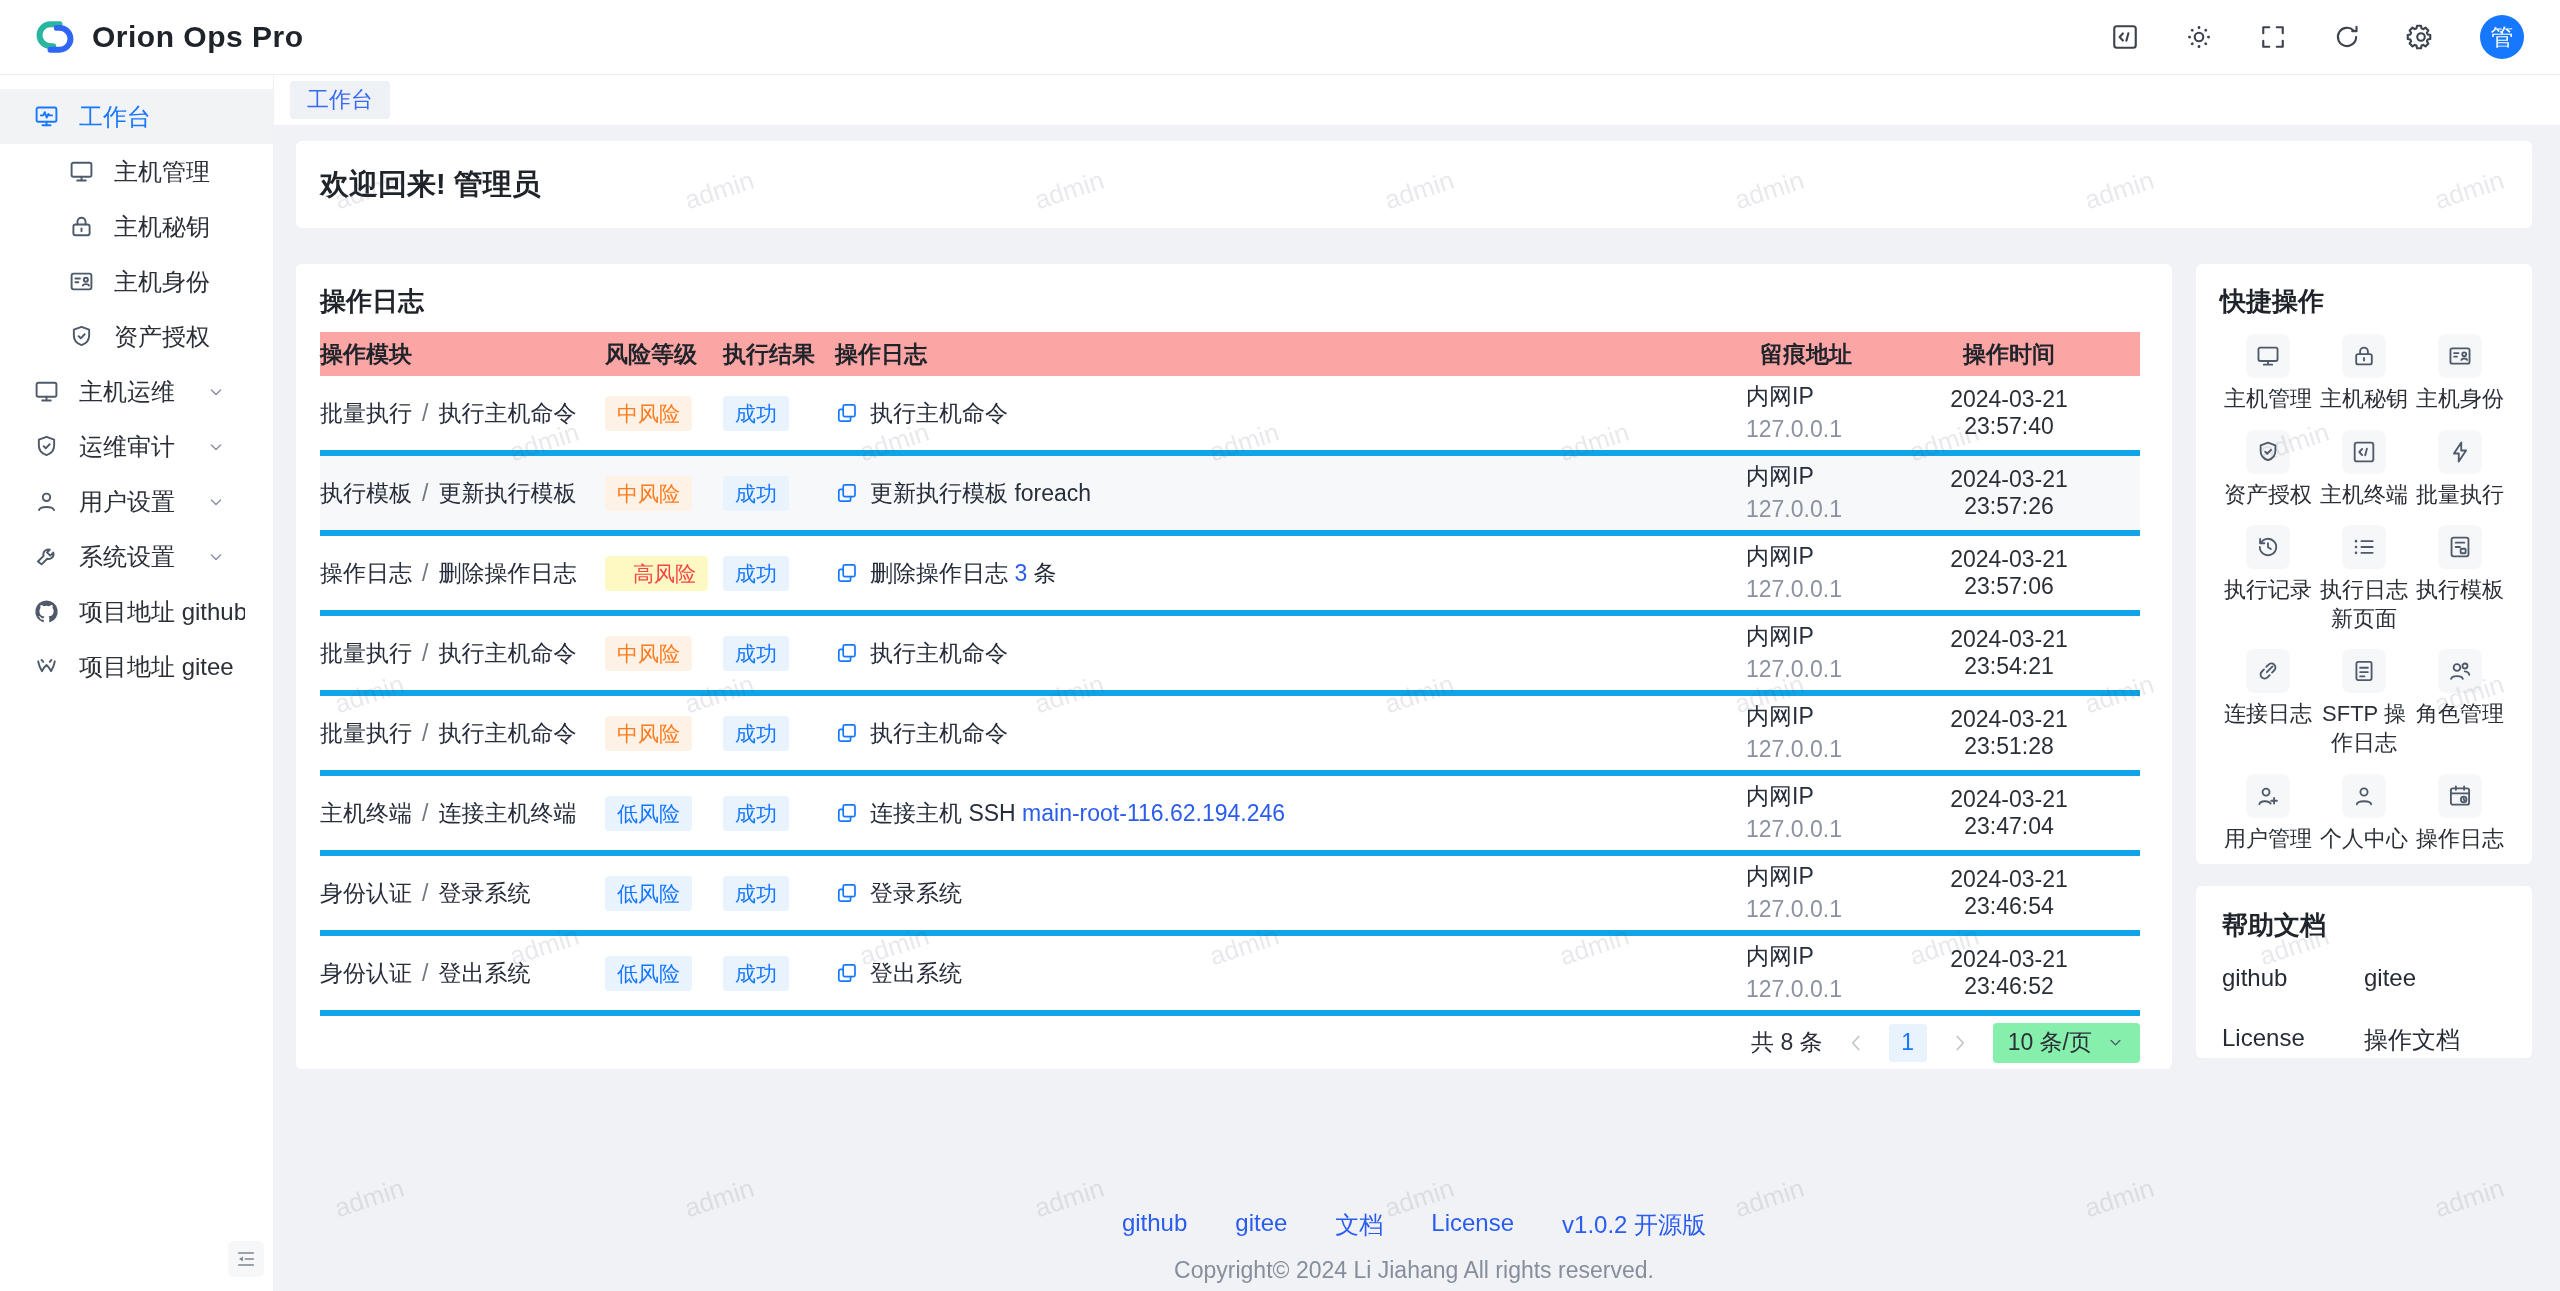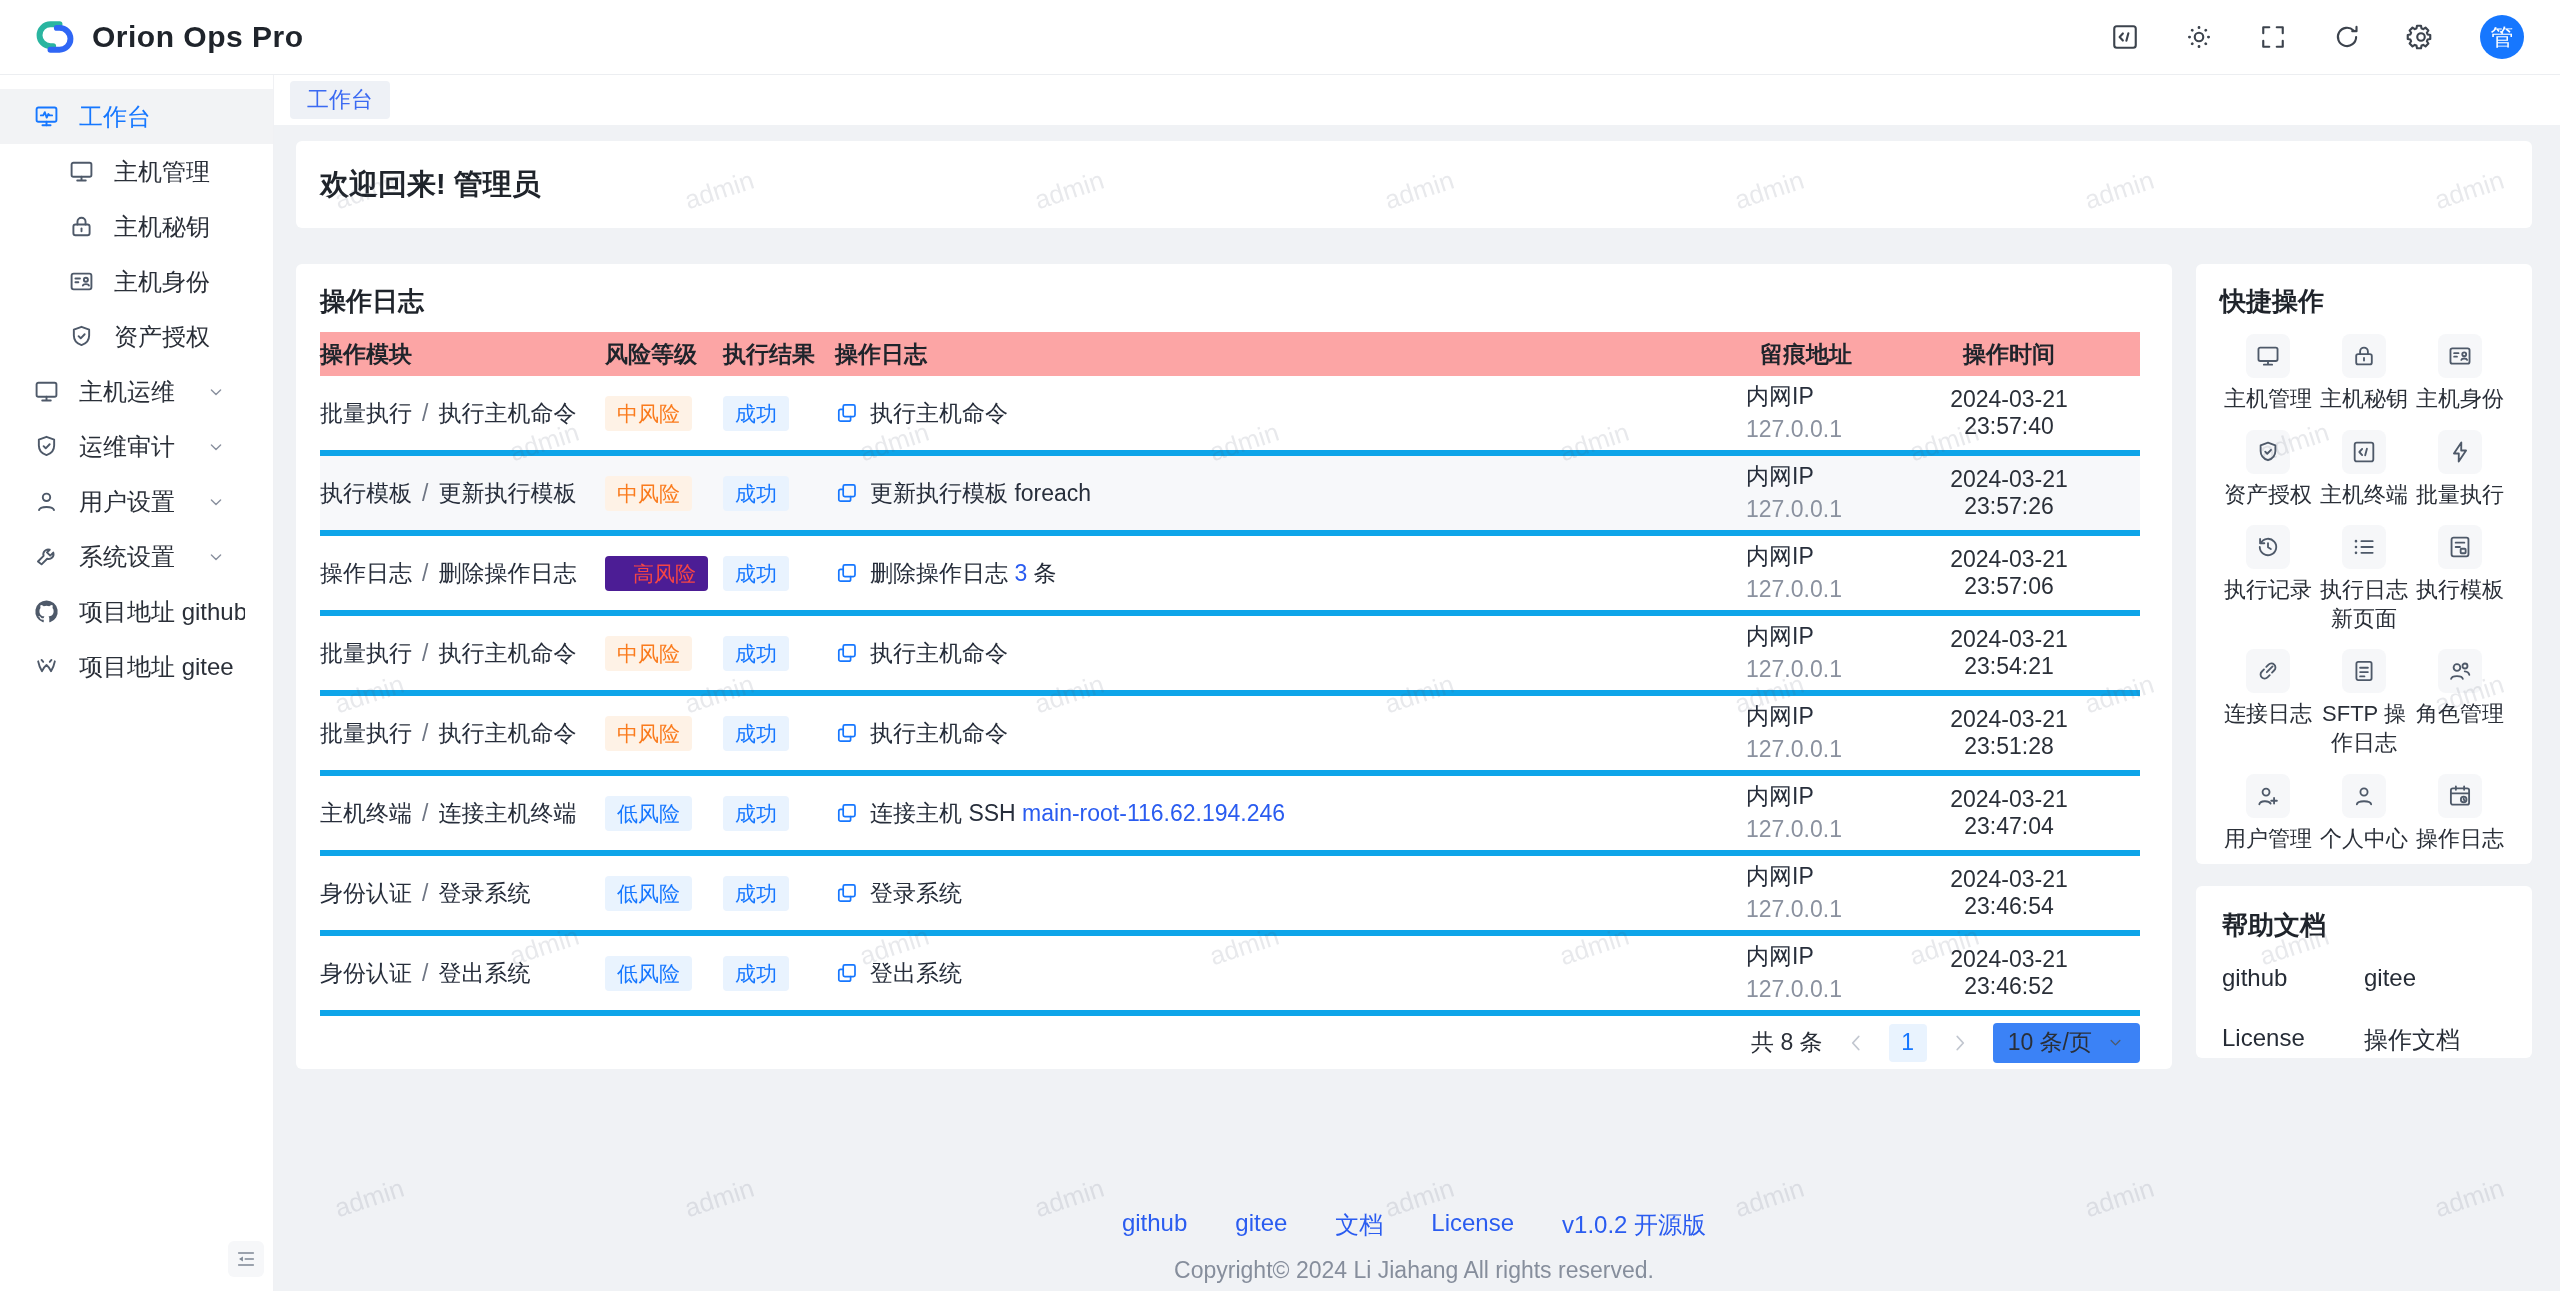--- a/index.html
+++ b/index.html
@@ -52,37 +52,37 @@
   .card-title { font-size:26px; font-weight:600; color:#1f242b; line-height:34px; margin:4px 0 14px; }
   .tgrid { display:grid; grid-template-columns:285px 118px 112px 1fr 196px 236px; align-items:center; }
   .thead { height:44px; background:#fca5a5; font-weight:600; font-size:23px; color:#1f242b; }
   .trow { height:80px; border-bottom:6px solid #0ea5e9; font-size:23px; }
   .trow.striped { background:#f7f8fa; }
   .hc-ip, .ip-head { text-align:center; }
   .hc-time { text-align:center; padding-right:26px; }
   .sep { color:#6e7583; margin:0 10px; }
   .tag { display:inline-block; font-size:21px; line-height:1; padding:7px 12px; border-radius:4px; }
   .tag-warn { color:#fa7b1d; background:#fef2e6; }
-  .tag-danger { color:#f54545; background:#4c1d95;padding-left:28px; }
+  .tag-danger { color:#f54545; background:#fef9c3;padding-left:28px; }
   .tag-blue { color:#1677ff; background:#e9f3fe; }
   .log-cell { display:flex; align-items:center; gap:11px; }
   .copy-i { width:24px; height:24px; color:#1677ff; flex:none; cursor:pointer; }
   .hl, .link { color:#2a5cf0; }
   .link { cursor:pointer; }
   .ip-cell { padding-left:38px; line-height:1.45; }
   .ip2 { color:#8a919f; }
   .time-cell { text-align:center; padding-right:26px; color:#2a2f38; }
 
   .pagination { position:absolute; left:24px; right:32px; bottom:0; height:53px; display:flex;
     align-items:center; justify-content:flex-end; gap:20px; font-size:23px; color:#2a2f38; }
   .pg-arrow { background:none; border:none; width:26px; height:26px; color:#c2c7d0; cursor:pointer; padding:0; }
   .pg-arrow .i { width:26px; height:26px; }
   .page-num { width:38px; height:38px; border:none; border-radius:4px; background:#e9f3fe; color:#1677ff;
     font-size:23px; cursor:pointer; }
-  .page-size { height:40px; background:#3b82f6; border-radius:4px; padding:0 15px; display:flex;
+  .page-size { height:40px; background:#86efac; border-radius:4px; padding:0 15px; display:flex;
     align-items:center; gap:14px; cursor:pointer; }
   .page-size .i { width:19px; height:19px; color:#4e5969; }
 
   
   .right-col { width:336px; flex:none; display:flex; flex-direction:column; gap:22px; }
   .quick-card { height:600px; padding:16px 24px; }
   .qgrid { display:grid; grid-template-columns:repeat(3,1fr); row-gap:16px; margin-top:16px; }
   .qitem { display:flex; flex-direction:column; align-items:center; gap:7px; cursor:pointer; text-align:center; }
   .qicon { width:44px; height:44px; border-radius:8px; background:#f6f7f9; display:flex;
     align-items:center; justify-content:center; color:#4e5969; }

